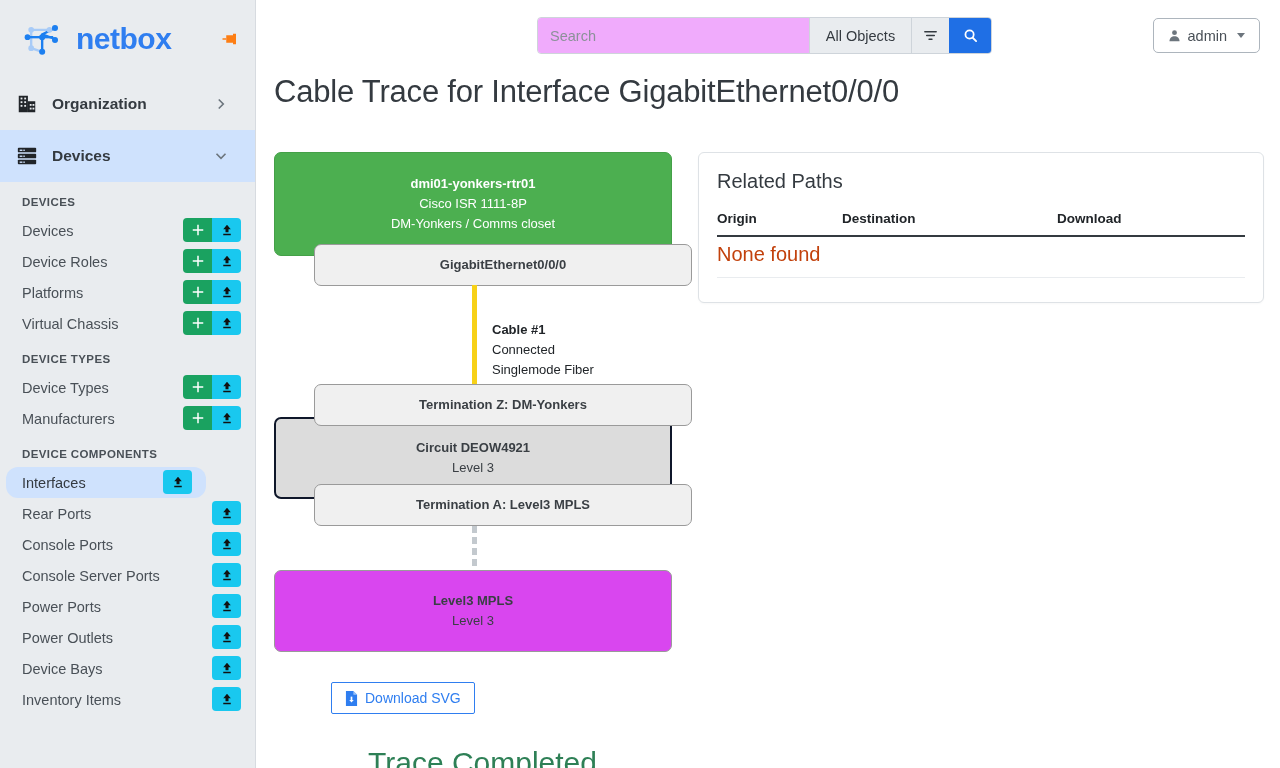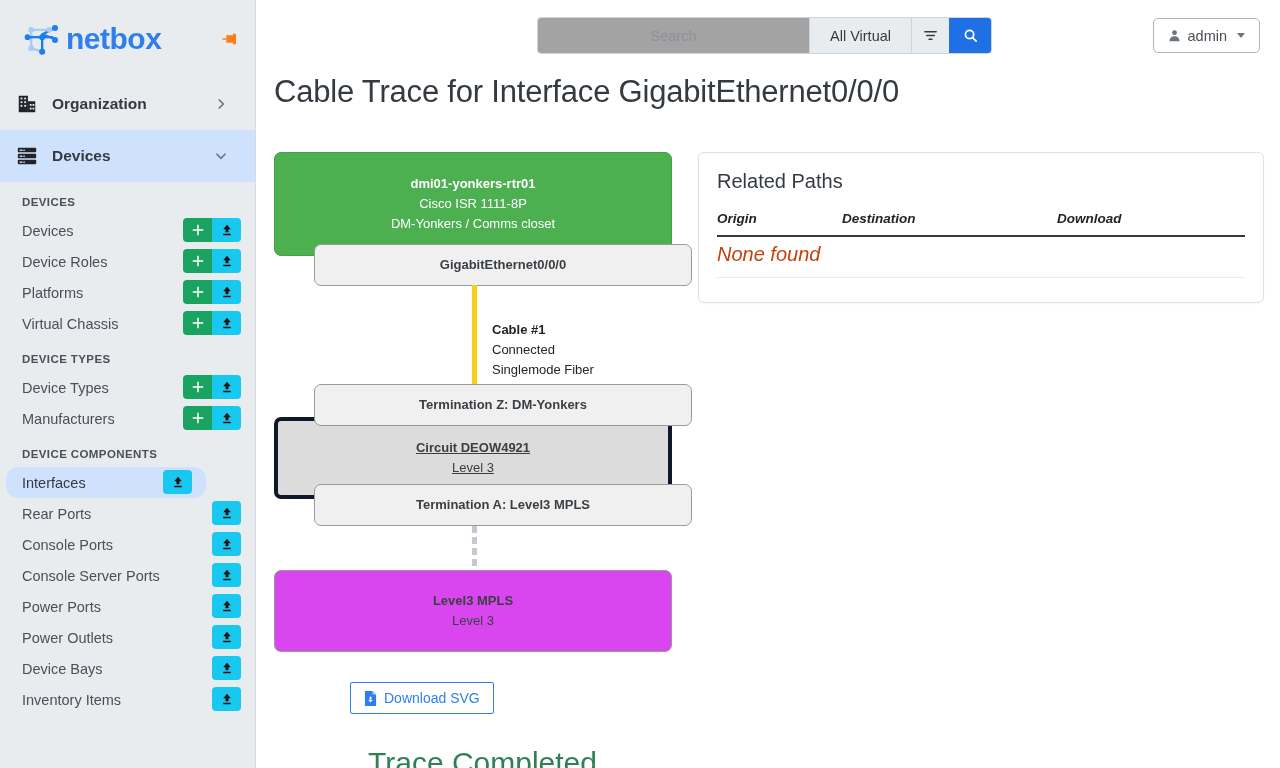--- a/index.html
+++ b/index.html
@@ -18,21 +18,21 @@
     border-right: 1px solid #d7dbe0;
     flex: 0 0 256px;
     overflow: hidden;
     position: relative;
   }
   .brand-row {
     height: 78px;
     display: flex; align-items: center;
     padding: 0 16px 0 22px;
   }
-  .brand-logo { display: flex; align-items: center; gap: 0; text-align: right; }
+  .brand-logo { display: flex; align-items: center; gap: 10px; text-align: right; }
   .brand-mark { width: 44px; height: 44px; display: block; }
   .brand-word {
     font-size: 30px; font-weight: 700; color: #2f7ef0;
     letter-spacing: -0.5px; line-height: 1;
   }
   .pin-icon { margin-left: auto; width: 18px; height: 18px; color: #fd7e14; }
 
   .nav-group {
     display: flex; align-items: center;
     height: 52px;
@@ -96,21 +96,21 @@
   }
   .searchwrap {
     position: absolute; left: 281px; top: 17px;
     display: flex; height: 37px;
     border-radius: 4px; overflow: hidden;
     border: 1px solid #ced4da;
   }
   .search-input {
     width: 271px; height: 35px; border: none; outline: none;
     padding: 0 12px; font-size: 14.5px; color: #495057;
-    background: #a3a3a3; font-family: "Liberation Sans", sans-serif; text-align: center;
+    background: #f0abfc; font-family: "Liberation Sans", sans-serif;
   }
   .search-input::placeholder { color: #8b9199; }
   .search-scope {
     display: flex; align-items: center; justify-content: center;
     padding: 0 14px; background: #e9ecef; color: #343a40;
     font-size: 14.5px; border-left: 1px solid #ced4da; cursor: pointer;
     min-width: 102px;
   }
   .search-filter {
     display: flex; align-items: center; justify-content: center;
@@ -167,21 +167,21 @@
     width: 378px; height: 42px; left: 40px;
     background: #f0f0f0; border: 1px solid #9a9a9a; color: #3a3f44;
   }
   .node.term .l1 { font-weight: 700; font-size: 13px; }
   .node.iface { top: 92px; }
   .node.termz { top: 232px; }
   .node.terma { top: 332px; }
 
   .node.circuit {
     left: 0; top: 265px; width: 398px; height: 82px;
-    background: #dcdcdc; border: 4px solid #0f172a; color: #3a3f44; text-decoration: underline;
+    background: #dcdcdc; border: 2px solid #0f172a; color: #3a3f44;
   }
   .node.provider {
     left: 0; top: 418px; width: 398px; height: 82px;
     background: #d946ef; border: 1px solid #9a9a9a; color: #3a3f44;
   }
 
   .cable-line {
     position: absolute; left: 198px; top: 133px;
     width: 5px; height: 100px; background: #f7d117;
   }
@@ -194,21 +194,21 @@
 
   .dotted-link {
     position: absolute; left: 198px; top: 374px;
     width: 5px; height: 44px;
     background-image: linear-gradient(#c3c9ce 60%, transparent 0%);
     background-size: 5px 11px; background-repeat: repeat-y;
   }
 
   .dl-btn {
     display: inline-flex; align-items: center; gap: 7px;
-    margin: 32px 0 0 76px;
+    margin: 32px 0 0 57px;
     padding: 7px 13px;
     border: 1px solid #2f7ef0; border-radius: 2px;
     background: #fff; color: #2f7ef0;
     font-size: 14px; cursor: pointer;
   }
   .dl-btn svg { width: 13px; height: 15px; }
 
   .trace-status {
     margin: 32px 0 0 94px;
     font-size: 30px; color: #2e8056; font-weight: 400;
@@ -216,21 +216,21 @@
 
   
   .rp-col { flex: 1 1 auto; padding-left: 24px; }
   .card {
     border: 1px solid #dee2e6; border-radius: 6px;
     background: #fff; padding: 17px 18px 24px 18px;
     box-shadow: 0 1px 2px rgba(0,0,0,0.03);
     width: 566px;
   }
   .card-title { font-size: 20px; color: #343a40; font-weight: 400; padding-bottom: 18px; }
-  table.rp { width: 100%; border-collapse: collapse; font-style: italic; }
+  table.rp { width: 100%; border-collapse: collapse; }
   table.rp th {
     text-align: left; font-size: 13.5px; font-weight: 700; color: #212529;
     padding: 0 0 9px 0; border-bottom: 2px solid #343a40;
   }
   table.rp th.c-origin { width: 125px; }
   table.rp th.c-dest { width: 215px; }
   table.rp td {
     font-size: 20px; color: #c2410c; padding: 6px 0 11px 0;
     border-bottom: 1px solid #e9ecef;
   }
@@ -519,21 +519,21 @@
   </div>
 
 </aside>
 
 <main class="main">
 
   <div class="topbar">
     <div class="searchwrap">
       <input class="search-input" type="text" placeholder="Search" style="">
       <div class="search-scope">
-        <span>All Virtual</span>
+        <span>All Objects</span>
       </div>
       <div class="search-filter">
         <svg viewBox="0 0 16 16" fill="none" stroke="currentColor" stroke-width="1.7" stroke-linecap="round">
           <path d="M2 4h12"></path>
             <path d="M4 8h8"></path>
             <path d="M6.5 12h3"></path>
         </svg>
       </div>
       <div class="search-go">
         <svg viewBox="0 0 16 16" fill="none" stroke="currentColor" stroke-width="1.9" stroke-linecap="round">

